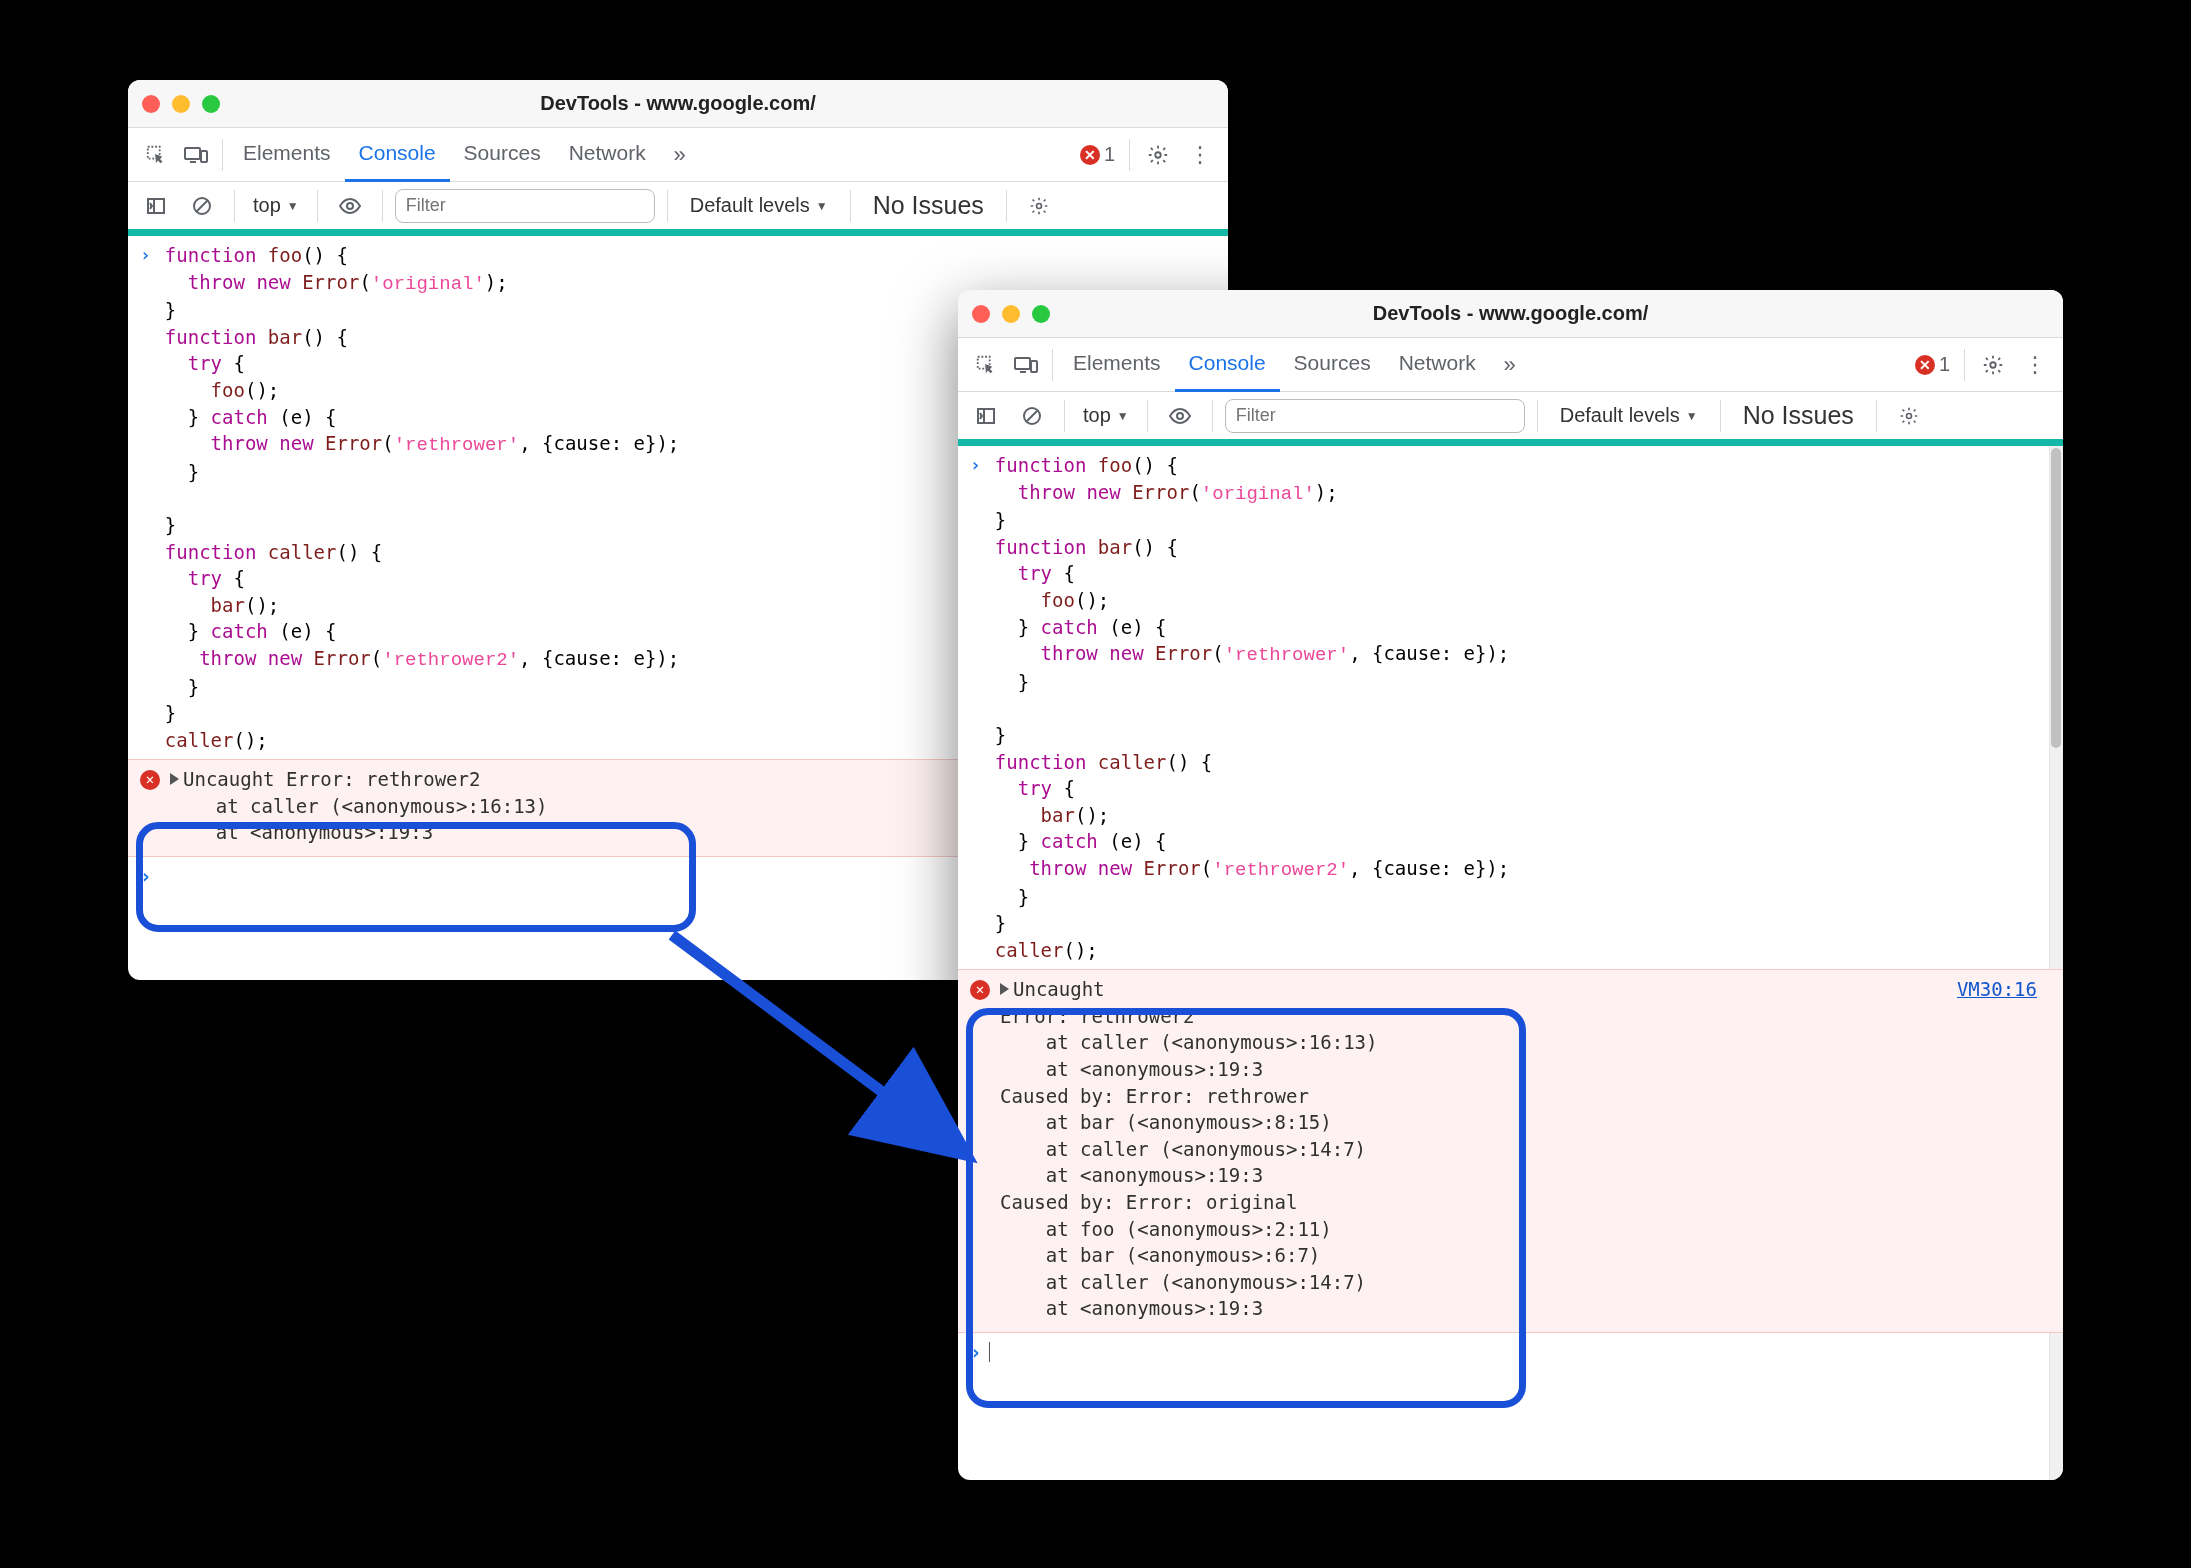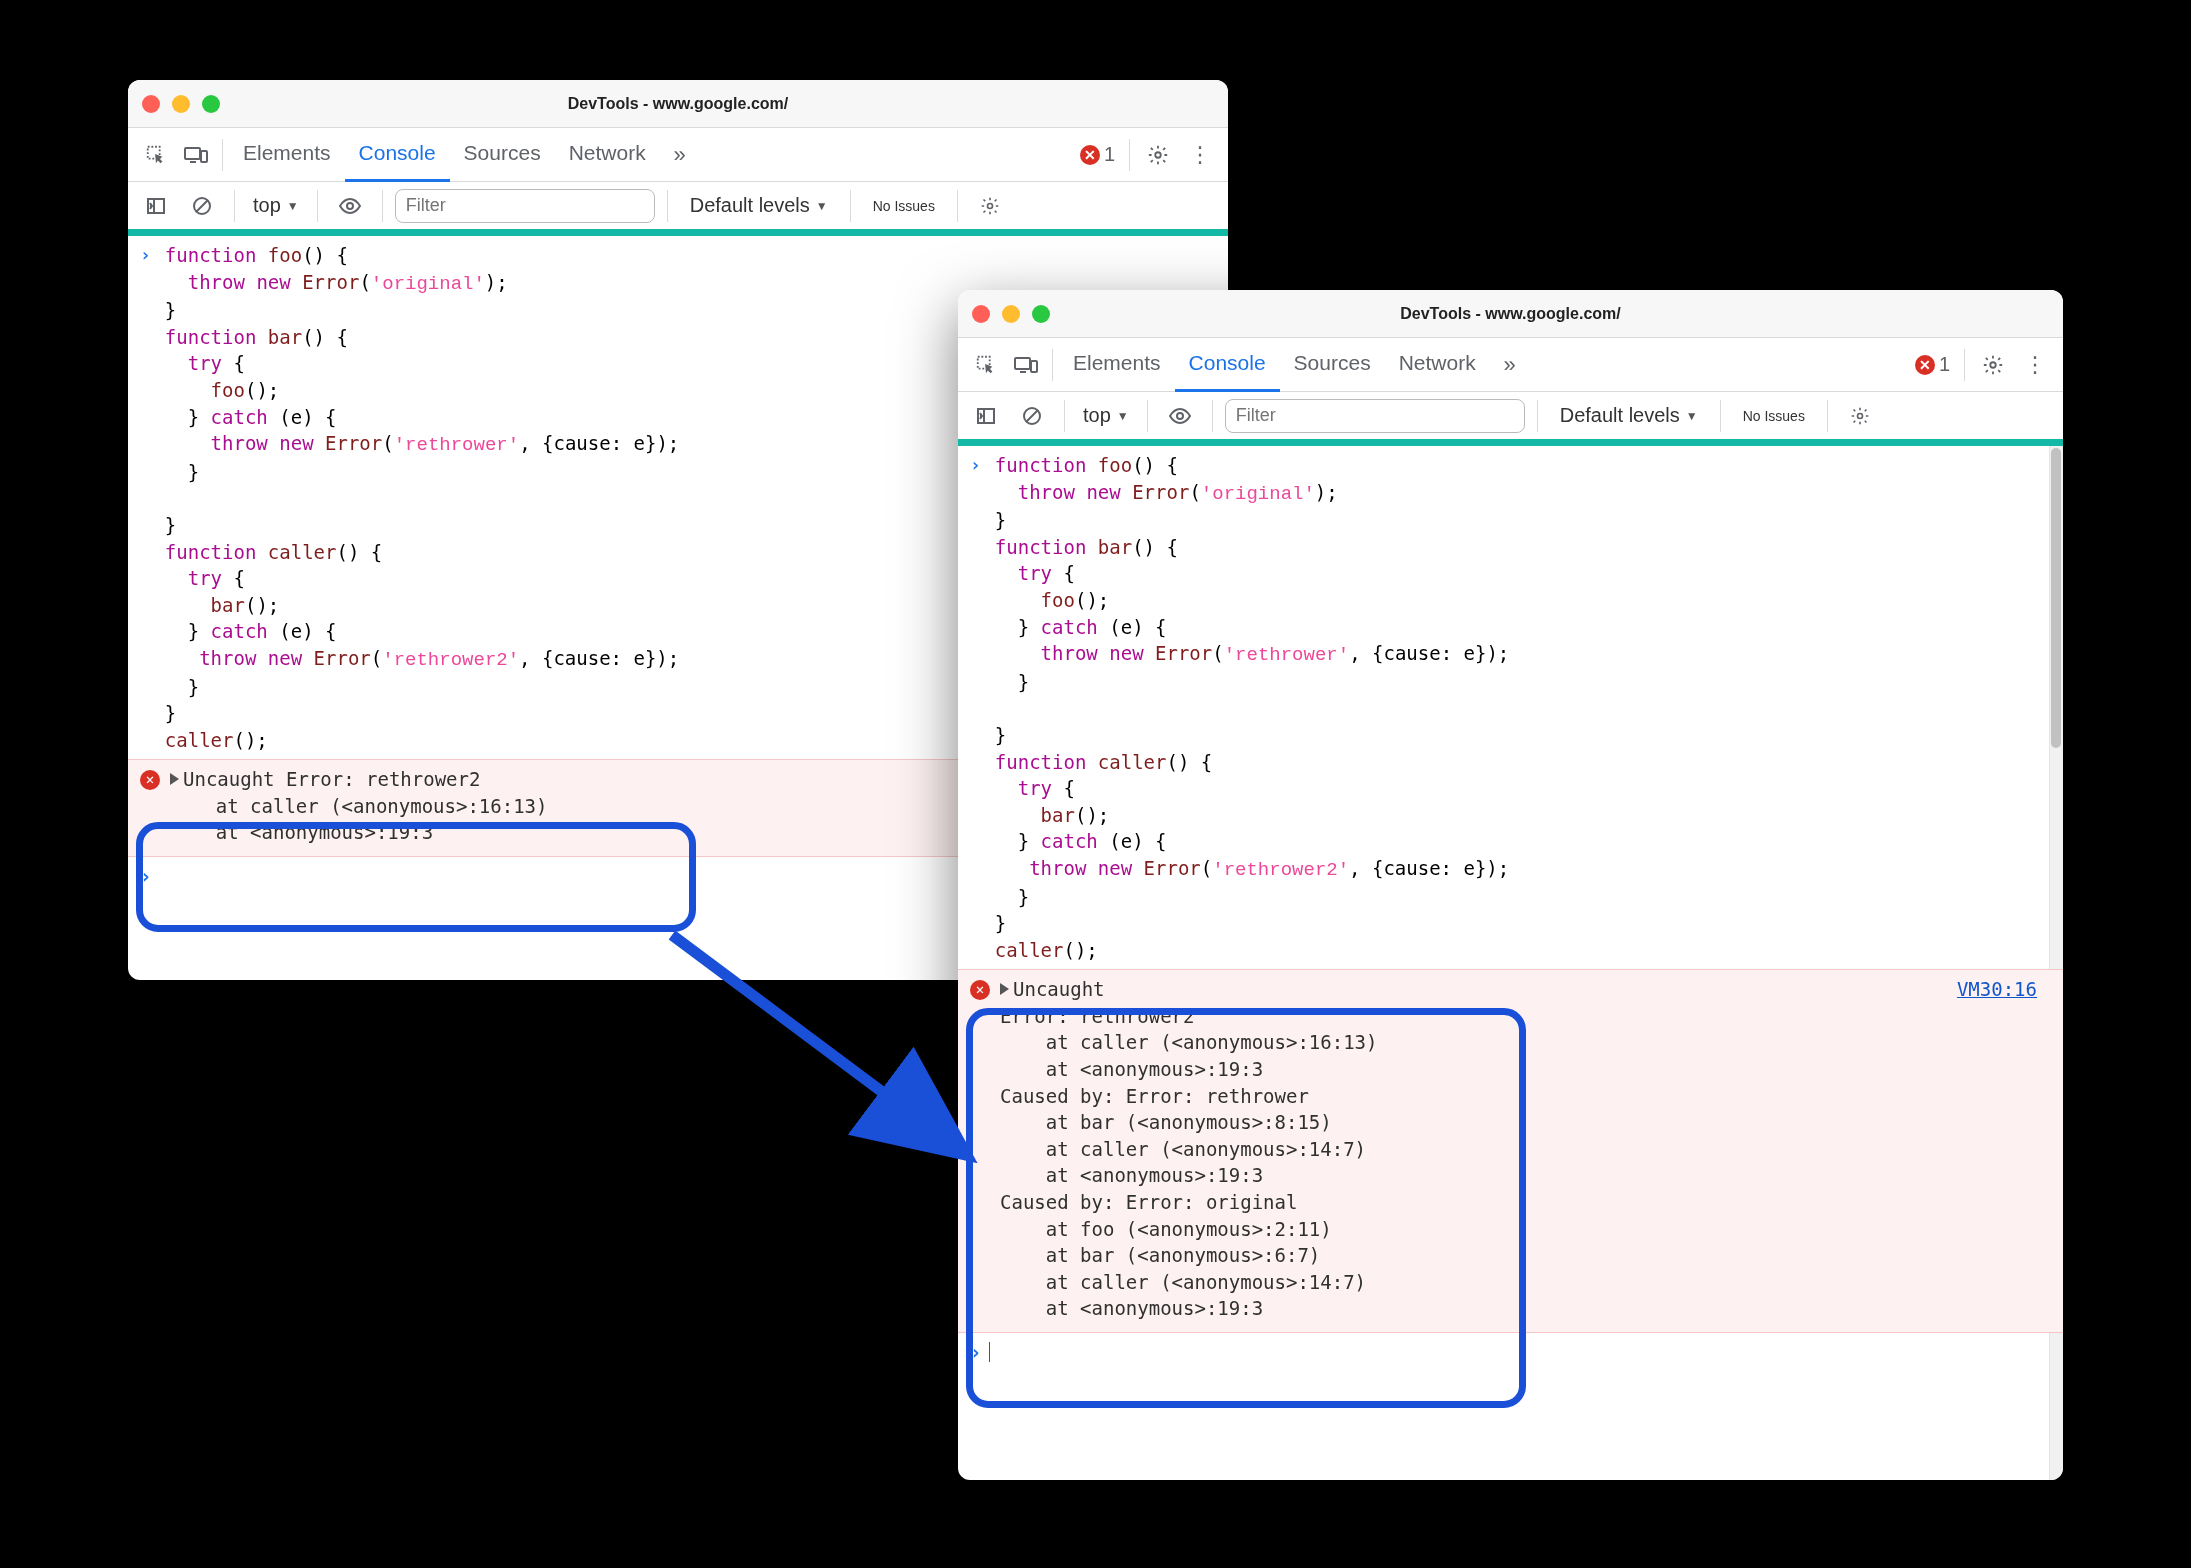--- a/index.html
+++ b/index.html
@@ -29,21 +29,21 @@
     padding: 0 14px;
     border-bottom: 1px solid #dadada;
     background: #f7f7f7;
     position: relative;
   }
   .traffic { display: flex; gap: 12px; }
   .dot { width: 18px; height: 18px; border-radius: 50%; }
   .red { background: #ff5f57; }
   .yellow { background: #febc2e; }
   .green { background: #28c840; }
-  .title { position:absolute; left:0; right:0; text-align:center; font-weight: 600; font-size: 16px; color:#222; pointer-events:none;}
+  .title { position:absolute; left:0; right:0; text-align:center; font-weight: 600; font-size: 20px; color:#222; pointer-events:none;}
   .tabbar {
     height: 54px;
     display: flex;
     align-items: center;
     border-bottom: 1px solid #dadada;
     padding: 0 8px;
   }
   .icon-btn {
     width: 40px; height: 40px;
     display: flex; align-items: center; justify-content: center;
@@ -71,21 +71,21 @@
     gap: 6px;
     border-bottom:7px solid #14b8a6;
   }
   .ctx-sel { display:flex; align-items:center; gap:6px; font-size:20px; color:#333; padding:0 6px; cursor:pointer;}
   .filter {
     border:1px solid #bbb; border-radius:8px;
     height:34px; padding: 0 10px;
     font-size:18px; color:#888;
   }
   .levels { font-size:20px; color:#333; display:flex; align-items:center; gap:6px; padding: 0 10px; cursor:pointer;}
-  .noissues { font-size:14px; color:#333; padding: 0 10px;}
+  .noissues { font-size:25px; color:#333; padding: 0 10px;}
   .console-body {
     flex:1;
     overflow-y:auto;
     font-family: Menlo, Monaco, Consolas, monospace;
     font-size: 19px;
     line-height: 1.4;
     position:relative;
   }
   .input-row {
     display:flex;

